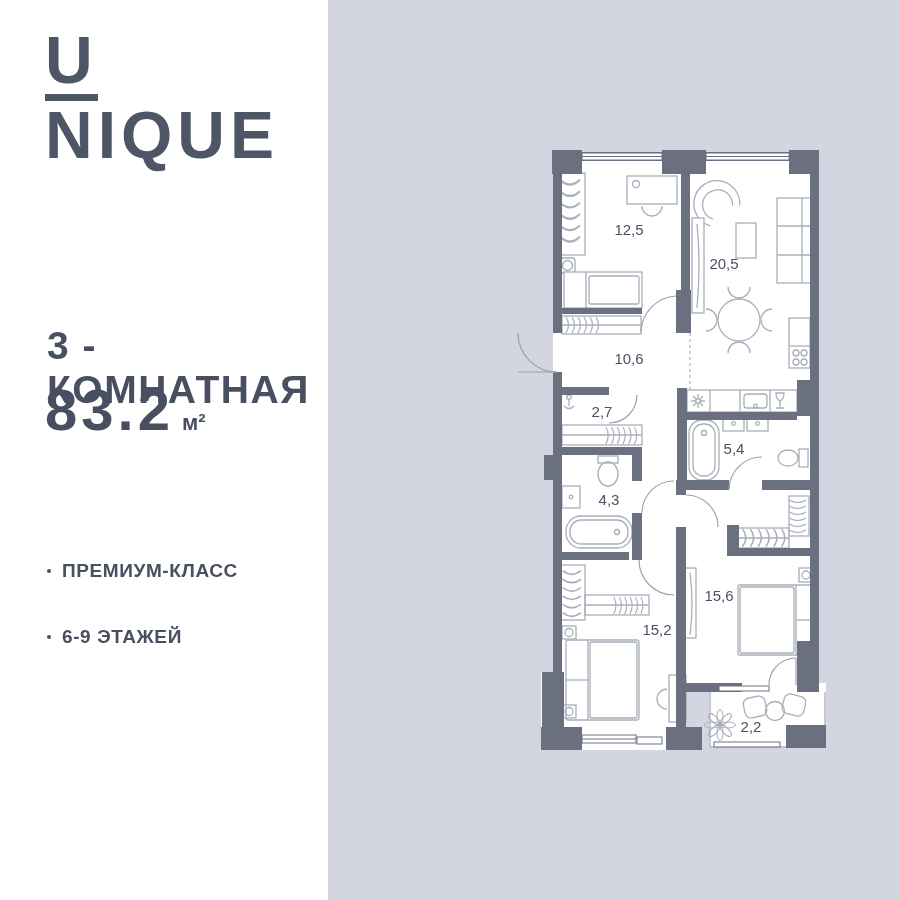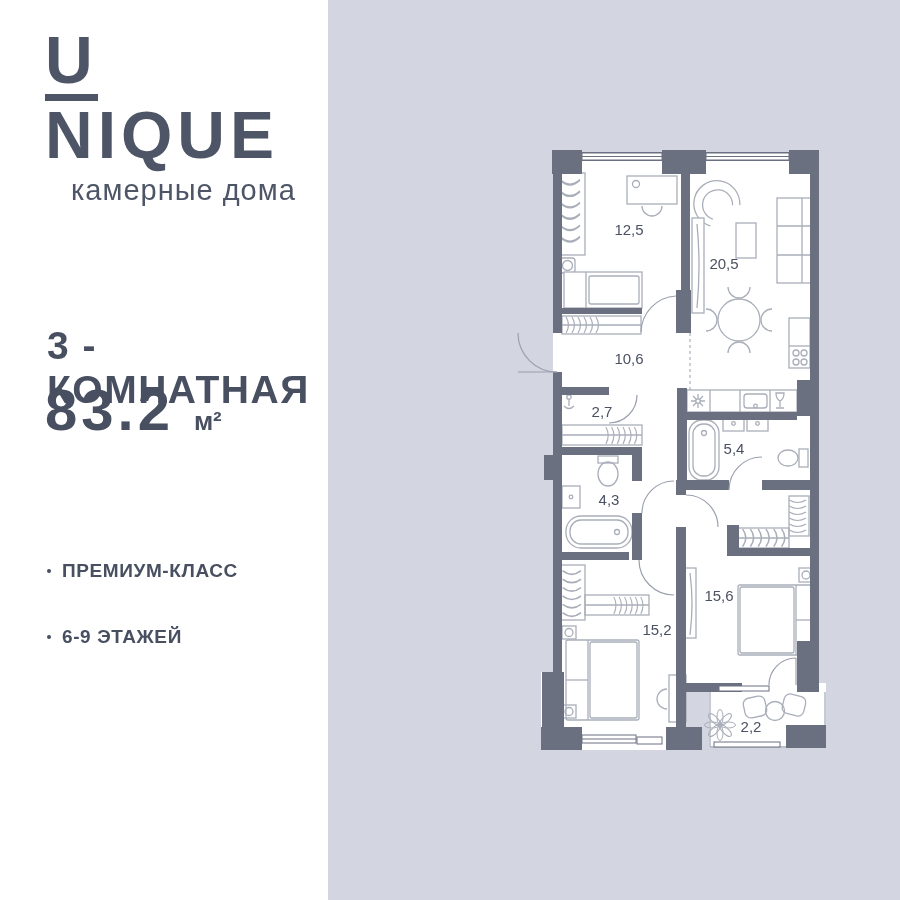--- a/index.html
+++ b/index.html
@@ -17,21 +17,21 @@
   .logo-word .u{display:inline-block;border-bottom:7px solid #4d5566;padding-bottom:1px;line-height:1.0;}
   .tagline{font-size:29px;font-weight:400;letter-spacing:1px;margin-top:4px;padding-left:26px;color:#4d5566;}
   .flat-title{
     position:absolute;left:47px;top:324px;font-size:39px;font-weight:700;
     letter-spacing:1.5px;color:#474f60;
   }
   .flat-area{
     position:absolute;left:45px;top:376px;font-size:58px;font-weight:700;
     letter-spacing:4px;color:#474f60;
   }
-  .flat-area .unit{font-size:26px;letter-spacing:0px;margin-left:20px;}
+  .flat-area .unit{font-size:22px;letter-spacing:0px;margin-left:8px;}
   .features{position:absolute;left:47px;top:516px;list-style:none;margin:0;padding:0;}
   .features li{
     display:flex;align-items:center;font-size:19px;font-weight:700;
     letter-spacing:0.6px;color:#474f60;margin-bottom:11px;white-space:nowrap;margin-top:44px;
   }
   .features .dot{width:4px;height:4px;border-radius:50%;background:#474f60;margin-right:11px;flex:none;}
   .plan-wrap{position:absolute;left:514px;top:148px;width:320px;height:615px;text-decoration:underline;}
   svg text{font-family:"Liberation Sans",sans-serif;font-size:15px;fill:#4a5162;}
   .wall{fill:#6a7080;}
   .furn{stroke:#a9aeb9;stroke-width:1.3;fill:none;}
@@ -40,21 +40,20 @@
   .win{fill:#ffffff;stroke:#6a7080;stroke-width:1;}
   .winline{stroke:#6a7080;stroke-width:1;}
   .white{fill:#ffffff;}
 </style>
 </head>
 <body>
 
 <div class="left-panel">
   <div class="logo">
     <div class="logo-word"><span class="u">U</span><span>NIQUE</span></div>
-    <div class="tagline">камерные дома</div>
   </div>
   <div class="flat-title">3 - КОМНАТНАЯ</div>
   <div class="flat-area"><span>83.2</span><span class="unit">м²</span></div>
   <ul class="features">
     <li>
         <span class="dot"></span>
         <span>ПРЕМИУМ-КЛАСС</span>
       </li>
     <li>
         <span class="dot"></span>

